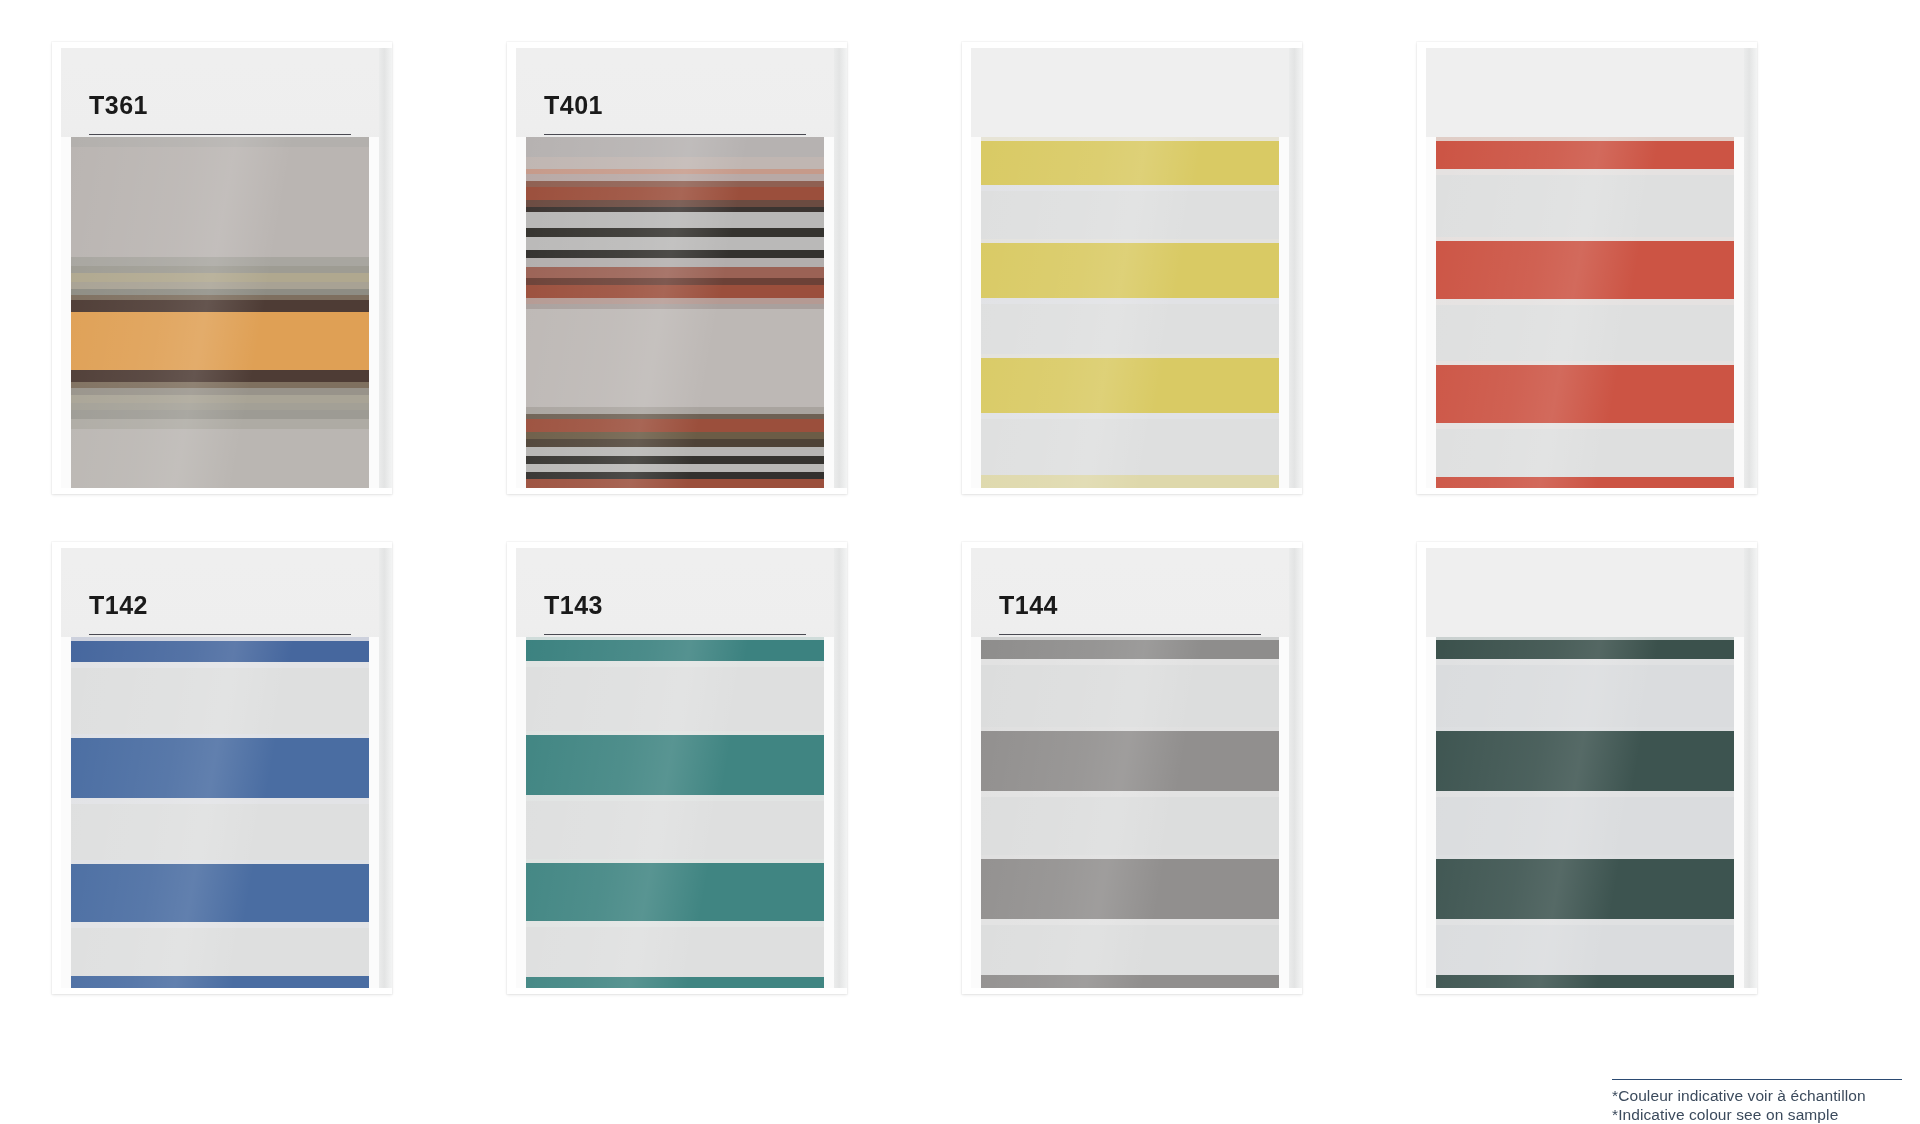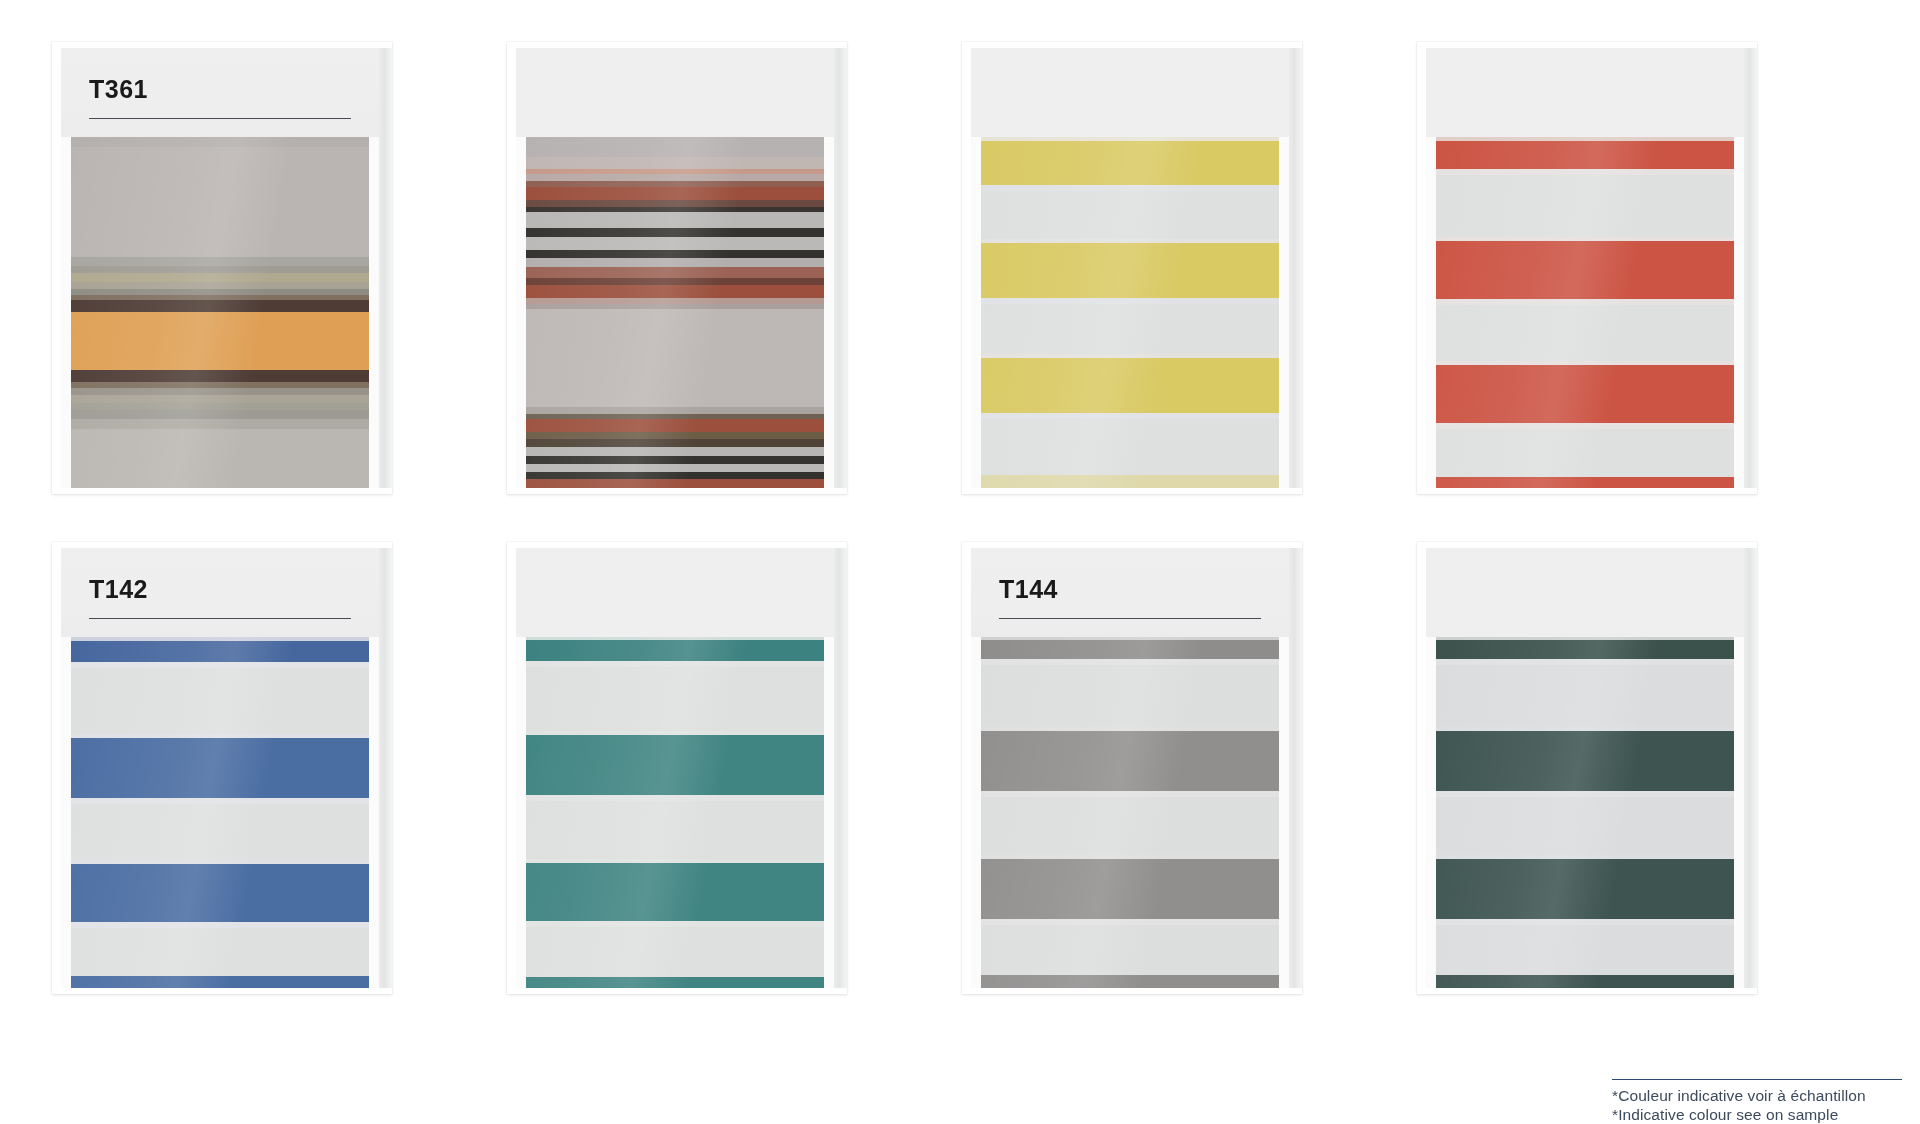--- a/index.html
+++ b/index.html
@@ -63,21 +63,21 @@
     top: 6px;
     width: 318px;
     height: 440px;
     background: #efefef;
     overflow: hidden;
   }
 
   .card-header {
     position: absolute;
     left: 0;
-    top: 0;
+    top: 16px;
     width: 100%;
     height: 89px;
     background: linear-gradient(to bottom, #efefef 0%, #eeeeee 70%, #ececec 100%);
     box-sizing: border-box;
   }
 
   .code-label {
     position: absolute;
     left: 28px;
     top: 27px;
@@ -231,20 +231,24 @@
           </div>
           <div class="pinked left"></div>
           <div class="pinked right"></div>
         </div>
       </div>
     </div>
     <div class="swatch-card">
       <div class="card-backsheet"></div>
       <div class="card-edge"></div>
       <div class="card-sheet">
+        <div class="card-header">
+          <div class="code-label">T401</div>
+          <div class="code-rule" style="background: rgb(74, 74, 82);"></div>
+        </div>
         <div class="fabric">
           <div class="fabric-inner" style="background: rgb(187, 182, 179);">
             <div class="stripe" style="top: 0px; height: 20px; background: rgb(182, 178, 177);"></div>
             <div class="stripe" style="top: 20px; height: 12px; background: rgb(192, 182, 178);"></div>
             <div class="stripe" style="top: 32px; height: 5px; background: rgb(198, 154, 138);"></div>
             <div class="stripe" style="top: 37px; height: 7px; background: rgb(184, 169, 166);"></div>
             <div class="stripe" style="top: 44px; height: 6px; background: rgb(143, 96, 82);"></div>
             <div class="stripe" style="top: 50px; height: 13px; background: rgb(155, 79, 60);"></div>
             <div class="stripe" style="top: 63px; height: 7px; background: rgb(107, 75, 65);"></div>
             <div class="stripe" style="top: 70px; height: 5px; background: rgb(59, 52, 49);"></div>
@@ -355,20 +359,24 @@
           </div>
           <div class="pinked left"></div>
           <div class="pinked right"></div>
         </div>
       </div>
     </div>
     <div class="swatch-card">
       <div class="card-backsheet"></div>
       <div class="card-edge"></div>
       <div class="card-sheet">
+        <div class="card-header">
+          <div class="code-label">T143</div>
+          <div class="code-rule" style="background: rgb(74, 74, 82);"></div>
+        </div>
         <div class="fabric">
           <div class="fabric-inner" style="background: rgb(223, 224, 224);">
             <div class="stripe" style="top: 0px; height: 3px; background: rgb(207, 220, 218);"></div>
             <div class="stripe" style="top: 3px; height: 21px; background: rgb(60, 130, 128);"></div>
             <div class="stripe" style="top: 24px; height: 6px; background: rgb(225, 228, 227);"></div>
             <div class="stripe" style="top: 30px; height: 64px; background: rgb(222, 223, 223);"></div>
             <div class="stripe" style="top: 94px; height: 4px; background: rgb(223, 227, 225);"></div>
             <div class="stripe" style="top: 98px; height: 60px; background: rgb(64, 133, 130);"></div>
             <div class="stripe" style="top: 158px; height: 6px; background: rgb(225, 228, 227);"></div>
             <div class="stripe" style="top: 164px; height: 58px; background: rgb(222, 223, 223);"></div>

